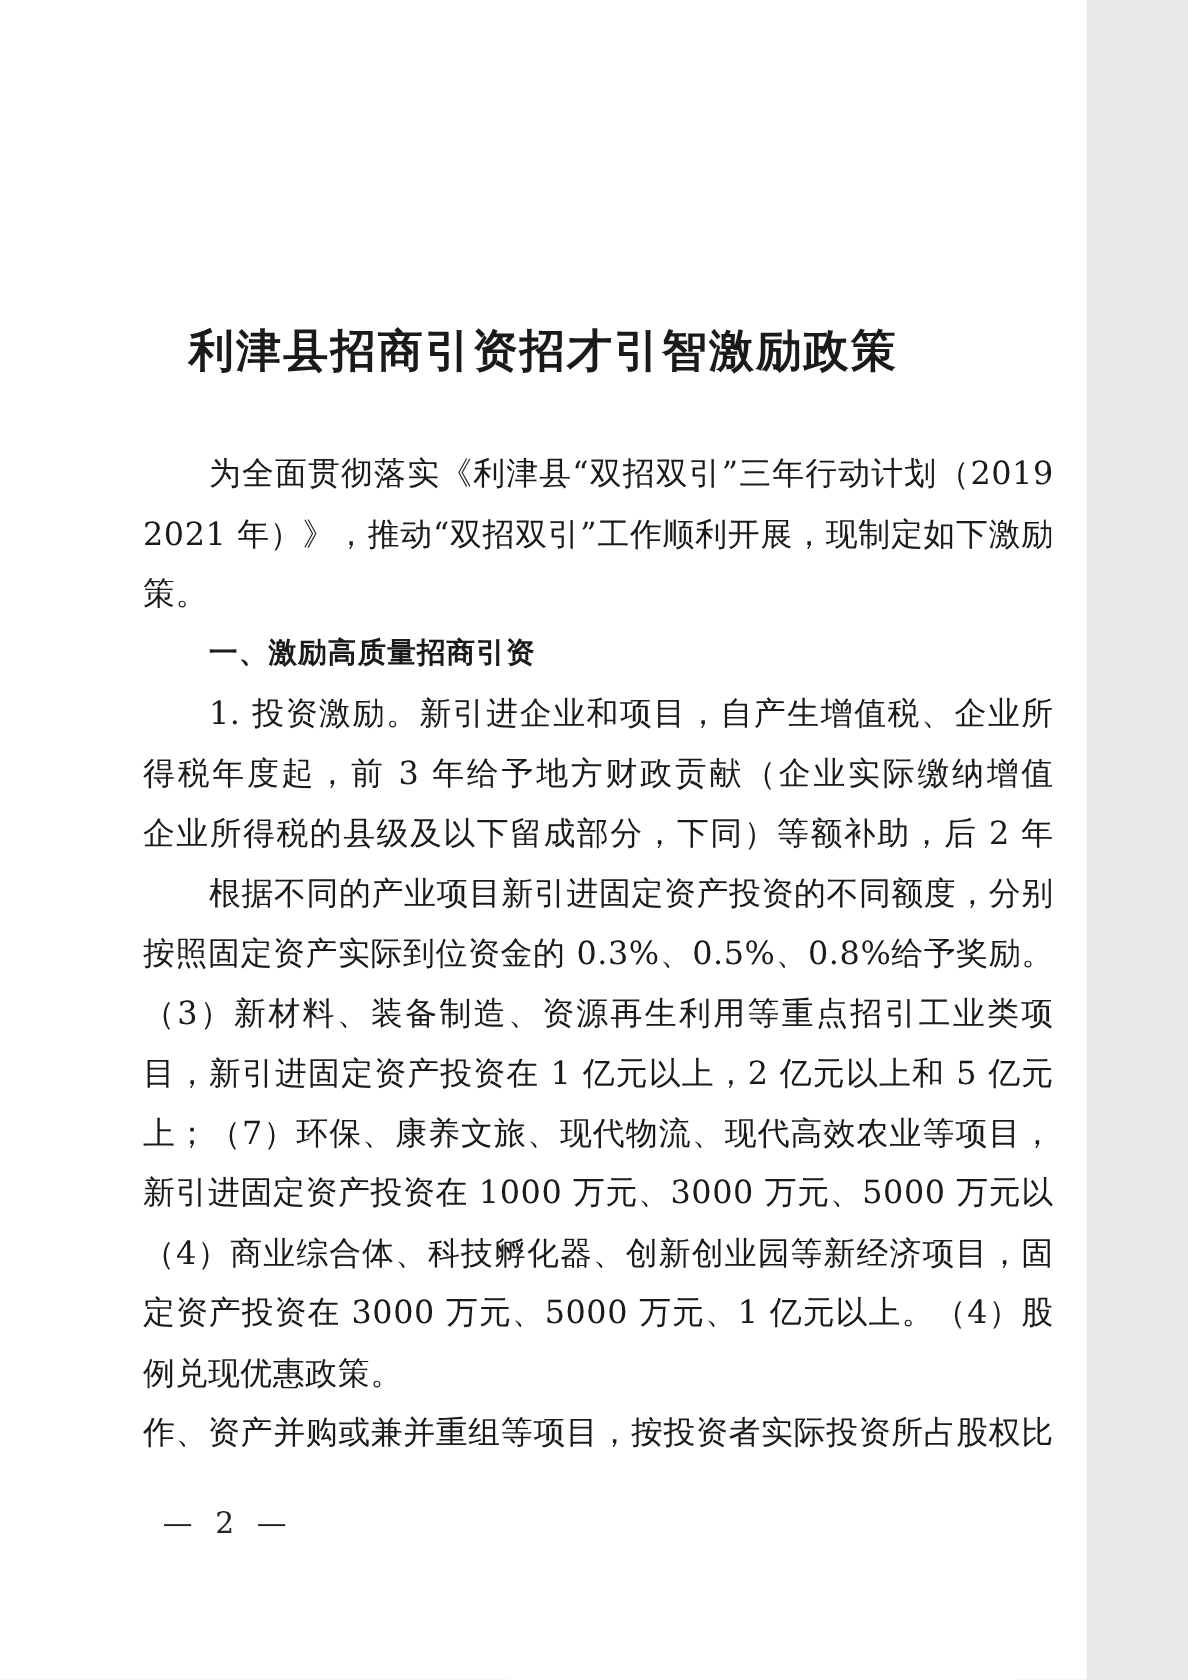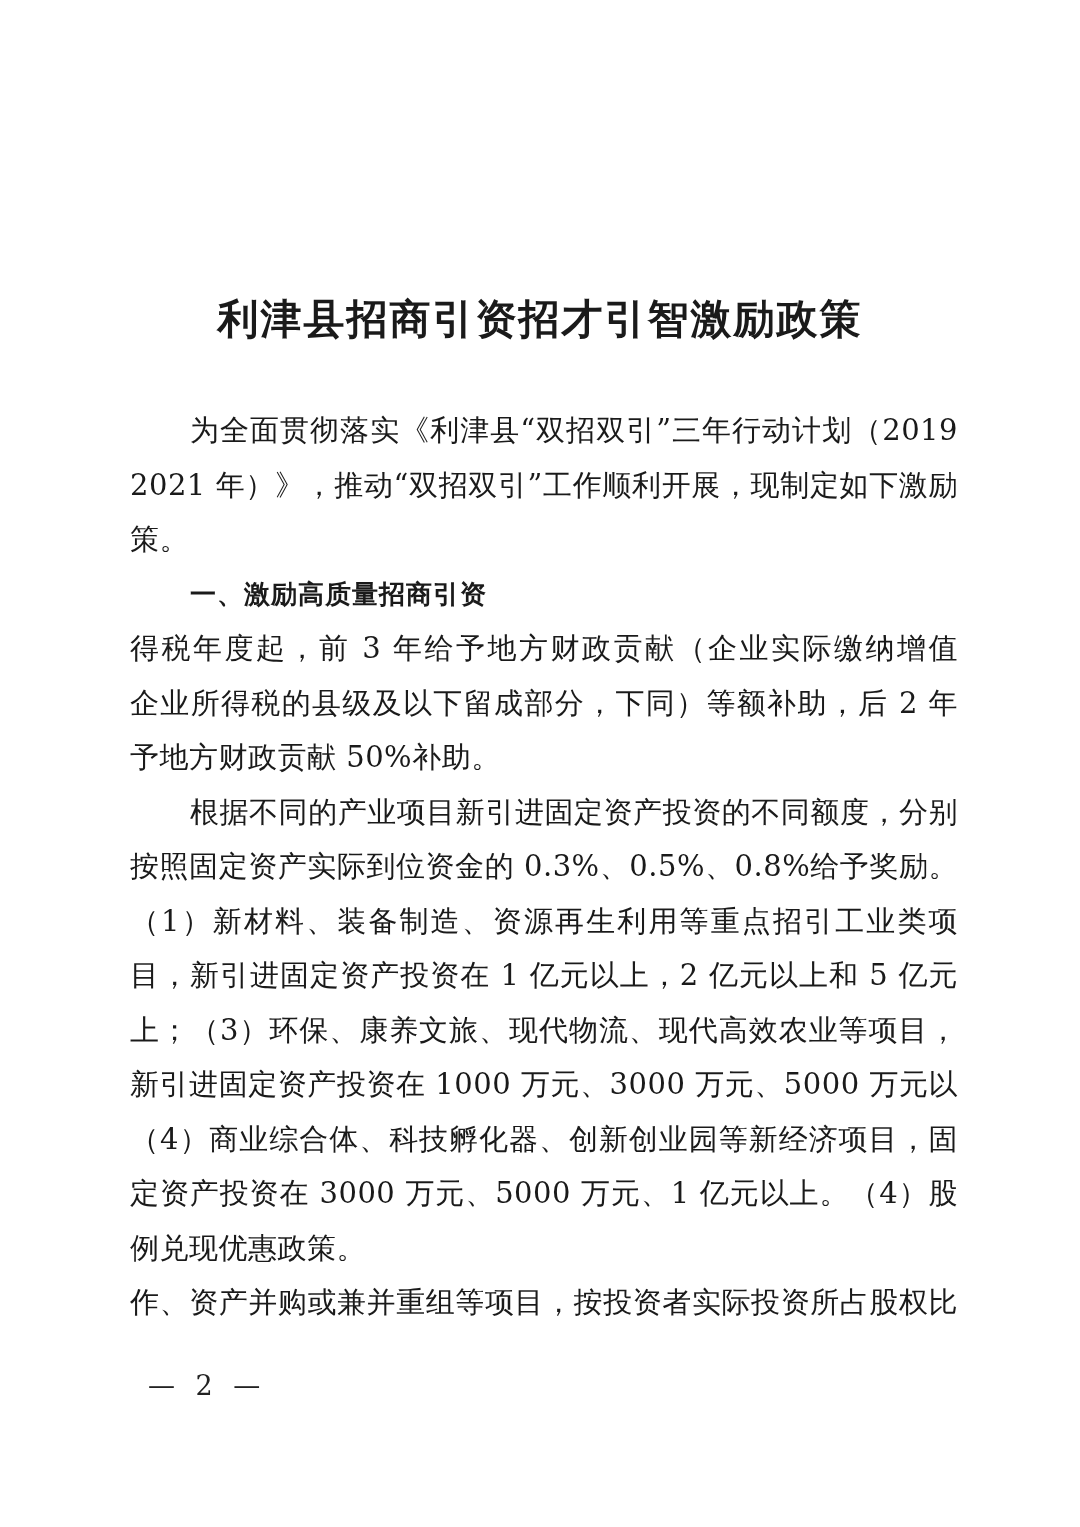--- a/index.html
+++ b/index.html
@@ -2,21 +2,21 @@
 <html><head>
 <meta charset="utf-8">
 <style>
   html, body {
     margin: 0;
     padding: 0;
     background: #e8e8e8;
   }
   .page {
     position: relative;
-    width: 1080px;
+    width: 988px;
     height: 1527px;
     background: #ffffff;
     overflow: hidden;
     font-family: "DejaVu Serif", "Liberation Serif", serif;
     color: #1a1a1a;
   }
   .doc-title {
     position: absolute;
     top: 292px;
     left: 0;
@@ -68,28 +68,28 @@
 <body>
 
 <div class="page">
   <h1 class="doc-title">利津县招商引资招才引智激励政策</h1>
 
   <div class="doc-body">
       <div class="line indent justify">为全面贯彻落实《利津县“双招双引”三年行动计划（2019—</div>
       <div class="line justify">2021 年）》，推动“双招双引”工作顺利开展，现制定如下激励政</div>
       <div class="line">策。</div>
       <div class="line indent heading">一、激励高质量招商引资</div>
+      <div class="line indent justify">1. 投资激励。新引进企业和项目，自产生增值税、企业所</div>
       <div class="line justify">得税年度起，前 3 年给予地方财政贡献（企业实际缴纳增值税、</div>
       <div class="line justify">企业所得税的县级及以下留成部分，下同）等额补助，后 2 年给</div>
-      <div class="line">予地方财政贡献 50%补助。</div>
       <div class="line indent justify">根据不同的产业项目新引进固定资产投资的不同额度，分别</div>
       <div class="line justify">按照固定资产实际到位资金的 0.3%、0.5%、0.8%给予奖励。</div>
-      <div class="line justify">（1）新材料、装备制造、资源再生利用等重点招引工业类项</div>
+      <div class="line justify">（3）新材料、装备制造、资源再生利用等重点招引工业类项</div>
       <div class="line justify">目，新引进固定资产投资在 1 亿元以上，2 亿元以上和 5 亿元以</div>
-      <div class="line justify">上；（3）环保、康养文旅、现代物流、现代高效农业等项目，</div>
+      <div class="line justify">上；（7）环保、康养文旅、现代物流、现代高效农业等项目，</div>
       <div class="line justify">新引进固定资产投资在 1000 万元、3000 万元、5000 万元以上；</div>
       <div class="line justify">（4）商业综合体、科技孵化器、创新创业园等新经济项目，固</div>
       <div class="line justify">定资产投资在 3000 万元、5000 万元、1 亿元以上。（4）股权合</div>
       <div class="line">例兑现优惠政策。</div>
       <div class="line justify">作、资产并购或兼并重组等项目，按投资者实际投资所占股权比</div>
     </div>
 
   <div class="page-number">— 2 —</div>
 </div>
 

